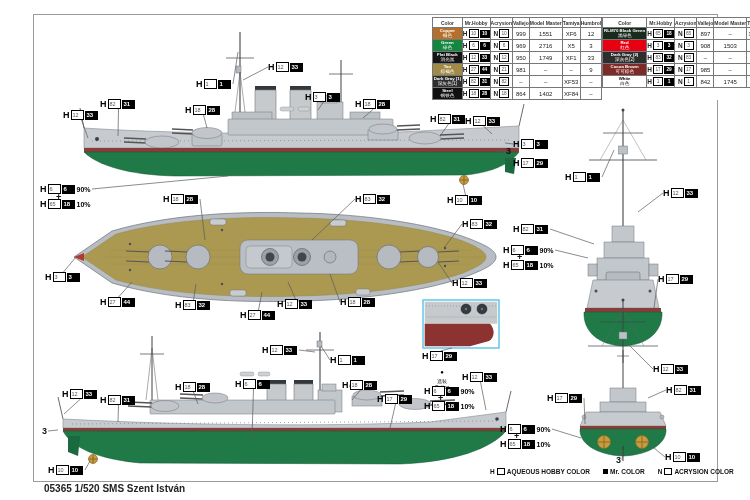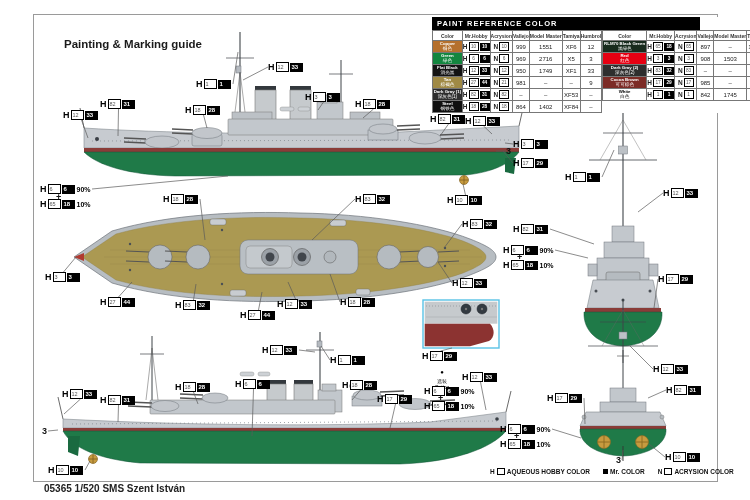--- a/index.html
+++ b/index.html
@@ -266,26 +266,24 @@
     <line x1="666" y1="390" x2="648" y2="398" stroke="#5a5a5a" stroke-width="0.7"></line>
     <line x1="584" y1="398" x2="585" y2="424" stroke="#5a5a5a" stroke-width="0.7"></line>
     <line x1="552" y1="429" x2="581" y2="438" stroke="#5a5a5a" stroke-width="0.7"></line>
     <line x1="665" y1="457" x2="649" y2="444" stroke="#5a5a5a" stroke-width="0.7"></line>
     <line x1="506" y1="151" x2="496" y2="151" stroke="#5a5a5a" stroke-width="0.7"></line>
     <line x1="48" y1="431" x2="58" y2="430" stroke="#5a5a5a" stroke-width="0.7"></line>
     <line x1="622" y1="460" x2="623" y2="450" stroke="#5a5a5a" stroke-width="0.7"></line>
   </svg>
 
 <div id="title-block">
-  <div id="title-en">Painting &amp; Marking guide</div>
 </div>
 <div id="product-title">05365 1/520 SMS Szent István</div>
 
 <div id="paint-table">
-  <div class="pt-header">PAINT  REFERENCE COLOR</div>
   <div class="pt-body">
     <table id="pt-left">
         <thead>
           <tr>
             <th class="c-sw">Color</th>
             <th class="c-mh">Mr.Hobby</th>
             <th class="c-ac">Acrysion</th>
             <th class="c-v">Vallejo</th>
             <th class="c-mm">Model Master</th>
             <th class="c-t">Tamiya</th>

